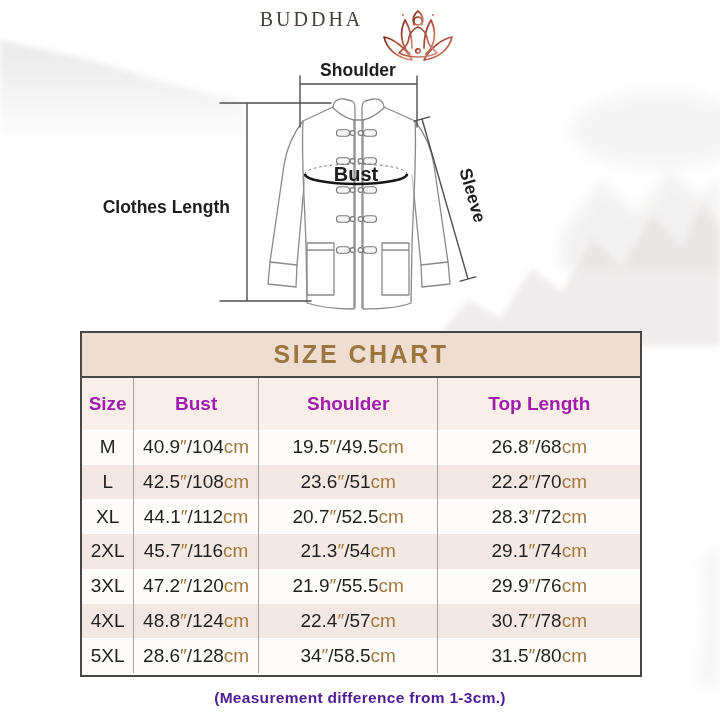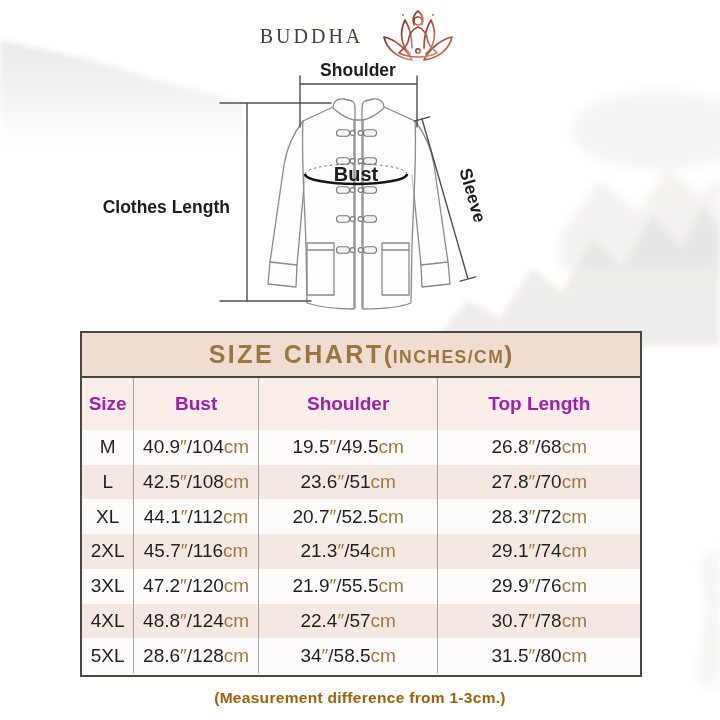--- a/index.html
+++ b/index.html
@@ -3,21 +3,21 @@
 <meta charset="utf-8">
 <style>
   html,body{margin:0;padding:0;background:#ffffff;}
   .stage{position:relative;width:720px;height:720px;background:#ffffff;overflow:hidden;
          font-family:"Liberation Sans",sans-serif;}
   svg{display:block;}
   .bg-art{position:absolute;left:0;top:0;z-index:0;}
 
   
   .brand-bar{position:absolute;left:0;top:8px;width:100%;height:56px;z-index:2;
-             display:flex;align-items:center;justify-content:center;gap:13px;}
+             display:flex;align-items:flex-start;justify-content:center;gap:13px;}
   .brand-word{font-family:"Liberation Serif",serif;font-size:20px;letter-spacing:3px;
               color:#45403b;font-weight:500;}
 
   
   .diagram{position:absolute;left:0;top:0;z-index:1;}
   .diag-label{font-family:"Liberation Sans",sans-serif;font-weight:bold;fill:#1d1d1d;}
 
   
   .chart{position:absolute;left:80px;top:331px;width:562px;height:346px;z-index:2;
          border:2px solid #4a4644;box-sizing:border-box;background:#fefcfa;}
@@ -33,21 +33,21 @@
   .grid th:last-child,.grid td:last-child{border-right:none;}
   .grid thead th{height:52px;background:#f9efe8;font-size:19px;font-weight:bold;color:#a21caf;}
   .grid tbody td{font-size:19px;color:#1f1f1f;background:#fefcfa;}
   .grid tbody tr:nth-child(even) td{background:#f3e9e2;}
   .size-cell{font-size:19px;color:#151515;}
   .brn{color:#a1793f;}
   .num{color:#1f1f1f;}
 
   
   .footnote{position:absolute;left:0;top:689px;width:100%;z-index:2;text-align:center;
-            font-size:15.5px;font-weight:bold;color:#a16207;letter-spacing:.3px;}
+            font-size:15.5px;font-weight:bold;color:#4c1d95;letter-spacing:.3px;}
 </style>
 </head>
 <body>
 
 <div class="stage">
 
   <svg class="bg-art" width="720" height="720" viewBox="0 0 720 720" aria-hidden="true">
     <defs>
       <filter id="soft3">
           <feGaussianBlur stdDeviation="3"></feGaussianBlur>
@@ -162,21 +162,20 @@
 
     <text class="diag-label" x="358" y="76" font-size="17.5" text-anchor="middle">Shoulder</text>
     <text class="diag-label" x="230" y="213" font-size="17.5" text-anchor="end">Clothes Length</text>
     <text class="diag-label" x="356" y="181" font-size="20" text-anchor="middle">Bust</text>
     <text class="diag-label" transform="translate(467,197) rotate(74)" font-size="17.5" text-anchor="middle">Sleeve</text>
   </svg>
 
   <div class="chart">
     <div class="chart-title">
       <span>SIZE CHART</span>
-        <span class="unit-wrap"><span>(</span><span class="unit-small">INCHES/CM</span><span>)</span></span>
     </div>
     <table class="grid">
       <colgroup>
           <col style="width:9.3%">
           <col style="width:22.3%">
           <col style="width:32.2%">
           <col style="width:36.2%">
         </colgroup>
       <thead>
         <tr>
@@ -191,21 +190,21 @@
     <td class="size-cell"><span>M</span></td>
     <td><span class="measure"><span class="num">40.9</span><span class="brn">″</span><span class="num">/</span><span class="num">104</span><span class="brn">cm</span></span></td>
     <td><span class="measure"><span class="num">19.5</span><span class="brn">″</span><span class="num">/</span><span class="num">49.5</span><span class="brn">cm</span></span></td>
     <td><span class="measure"><span class="num">26.8</span><span class="brn">″</span><span class="num">/</span><span class="num">68</span><span class="brn">cm</span></span></td>
   </tr>
 
   <tr>
     <td class="size-cell"><span>L</span></td>
     <td><span class="measure"><span class="num">42.5</span><span class="brn">″</span><span class="num">/</span><span class="num">108</span><span class="brn">cm</span></span></td>
     <td><span class="measure"><span class="num">23.6</span><span class="brn">″</span><span class="num">/</span><span class="num">51</span><span class="brn">cm</span></span></td>
-    <td><span class="measure"><span class="num">27.8</span><span class="brn">″</span><span class="num">/</span><span class="num">70</span><span class="brn">cm</span></span></td>
+    <td><span class="measure"><span class="num">22.2</span><span class="brn">″</span><span class="num">/</span><span class="num">70</span><span class="brn">cm</span></span></td>
   </tr>
 
   <tr>
     <td class="size-cell"><span>XL</span></td>
     <td><span class="measure"><span class="num">44.1</span><span class="brn">″</span><span class="num">/</span><span class="num">112</span><span class="brn">cm</span></span></td>
     <td><span class="measure"><span class="num">20.7</span><span class="brn">″</span><span class="num">/</span><span class="num">52.5</span><span class="brn">cm</span></span></td>
     <td><span class="measure"><span class="num">28.3</span><span class="brn">″</span><span class="num">/</span><span class="num">72</span><span class="brn">cm</span></span></td>
   </tr>
 
   <tr>

